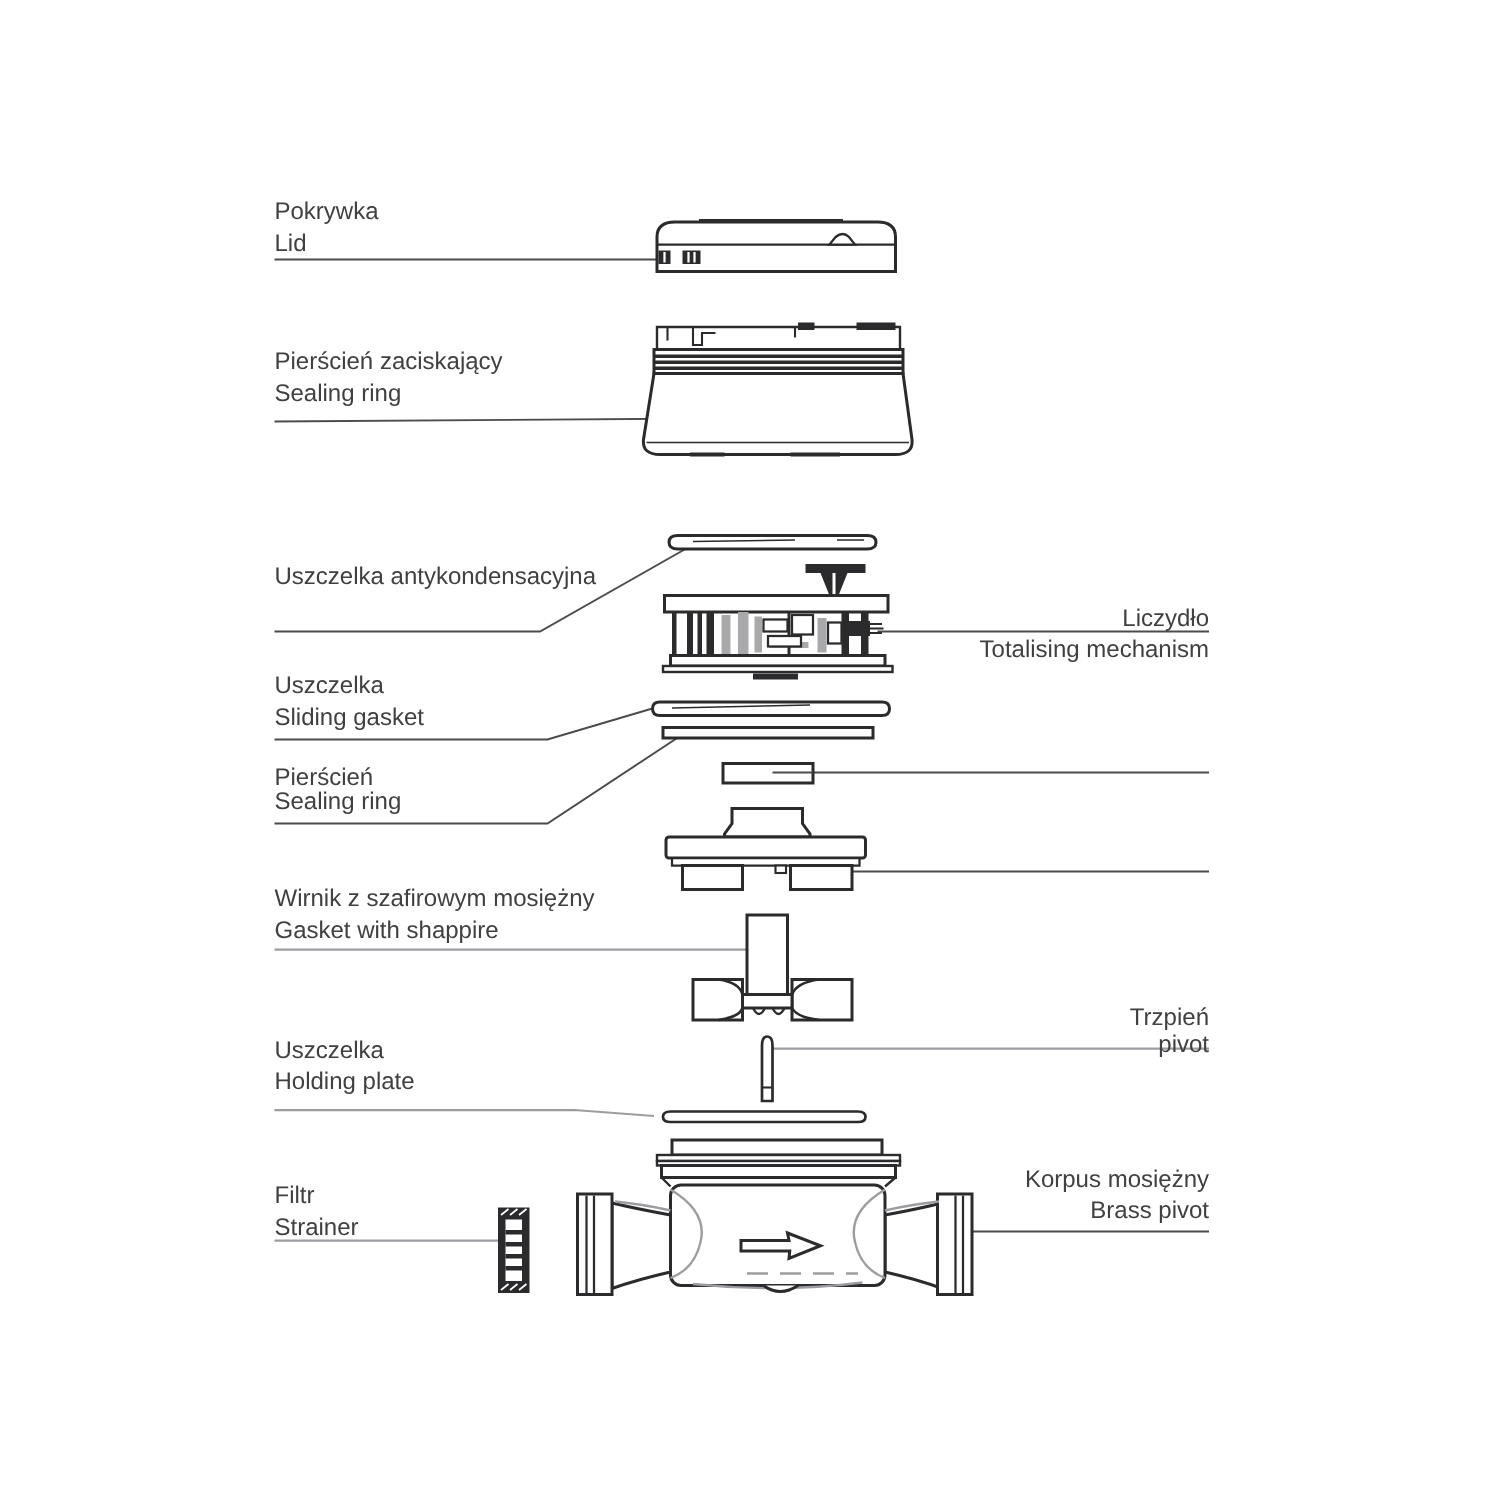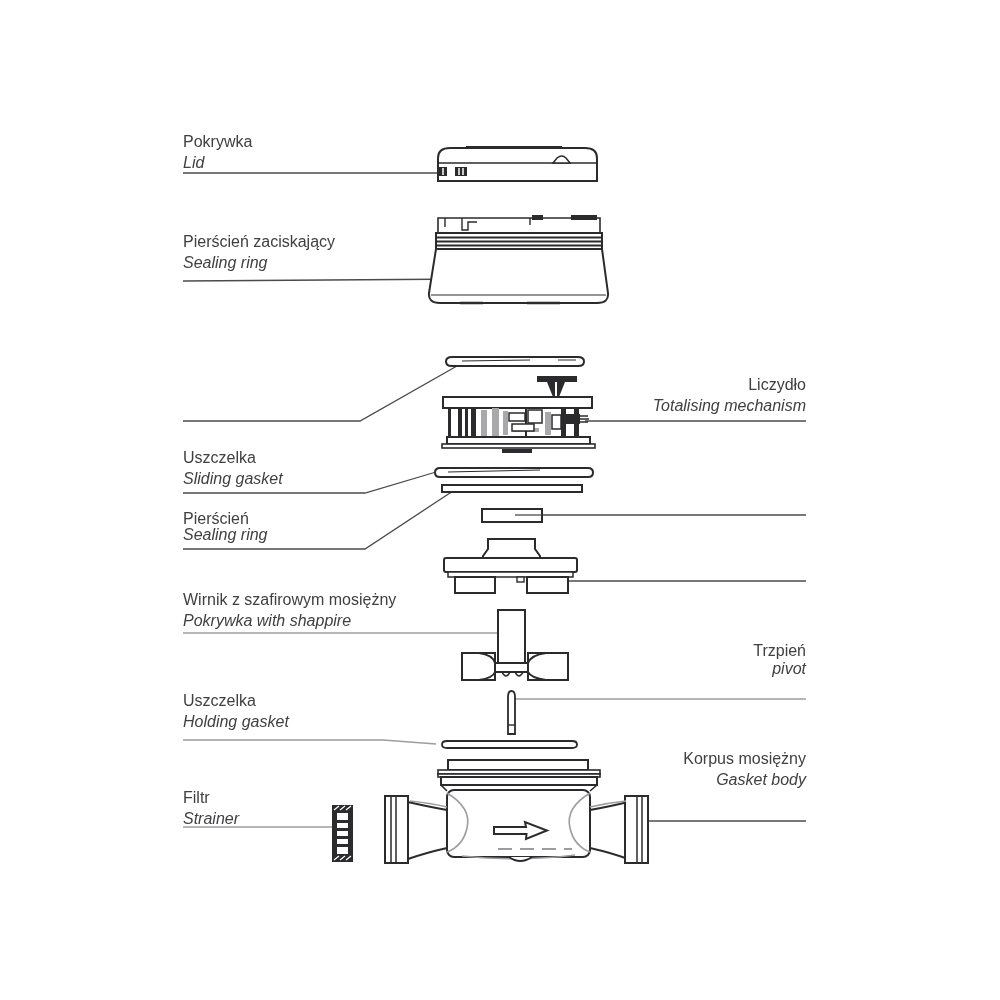--- a/index.html
+++ b/index.html
@@ -10,23 +10,23 @@
     --bg:#ffffff;
   }
   html,body{margin:0;padding:0;background:var(--bg);}
   .stage{
     position:relative;width:1000px;height:976px;background:var(--bg);
     font-family:"Liberation Sans","DejaVu Sans",sans-serif;overflow:hidden;
   }
   .stage svg{position:absolute;left:0;top:0;}
   .lbl{position:absolute;color:var(--text-color);font-size:16px;line-height:21px;white-space:nowrap;}
   .lbl .pl{display:block;}
-  .lbl .en{display:block;font-style:italic;}
+  .lbl .en{display:block;}
   .lbl.left{left:183px;}
-  .lbl.right{right:194px;text-align:right;}
+  .lbl.right{right:194px;text-align:right;margin-top:28px;}
   .lbl.tight{line-height:16px;}
   .lbl.mid{line-height:18px;}
   .ink{stroke:var(--part-stroke);fill:none;}
   .inkfill{stroke:var(--part-stroke);fill:#ffffff;}
   .solid{fill:var(--part-stroke);stroke:none;}
   .gray{stroke:var(--line-gray);fill:none;}
   .grayfill{fill:#a9a9ab;stroke:none;}
   .leader-d{stroke:#4b4b4d;stroke-width:1.3;fill:none;}
   .leader-g{stroke:var(--line-gray);stroke-width:1.5;fill:none;}
 </style>
@@ -204,20 +204,21 @@
     <span class="pl">Pokrywka</span>
     <span class="en">Lid</span>
   </div>
 
   <div class="lbl left" style="top:231px">
     <span class="pl">Pierścień zaciskający</span>
     <span class="en">Sealing ring</span>
   </div>
 
   <div class="lbl left" style="top:374px">
+    <span class="pl">Uszczelka antykondensacyjna</span>
   </div>
 
   <div class="lbl right" style="top:374px">
     <span class="pl">Liczydło</span>
     <span class="en">Totalising mechanism</span>
   </div>
 
   <div class="lbl left" style="top:447px">
     <span class="pl">Uszczelka</span>
     <span class="en">Sliding gasket</span>
@@ -225,36 +226,36 @@
 
 
   <div class="lbl left tight" style="top:511px">
     <span class="pl">Pierścień</span>
     <span class="en">Sealing ring</span>
   </div>
 
 
   <div class="lbl left" style="top:589px">
     <span class="pl">Wirnik z szafirowym mosiężny</span>
-    <span class="en">Pokrywka with shappire</span>
+    <span class="en">Gasket with shappire</span>
   </div>
 
   <div class="lbl right mid" style="top:642px">
     <span class="pl">Trzpień</span>
     <span class="en">pivot</span>
   </div>
 
   <div class="lbl left" style="top:690px">
     <span class="pl">Uszczelka</span>
-    <span class="en">Holding gasket</span>
+    <span class="en">Holding plate</span>
   </div>
 
   <div class="lbl right" style="top:748px">
     <span class="pl">Korpus mosiężny</span>
-    <span class="en">Gasket body</span>
+    <span class="en">Brass pivot</span>
   </div>
 
   <div class="lbl left" style="top:787px">
     <span class="pl">Filtr</span>
     <span class="en">Strainer</span>
   </div>
 
 </div>
 
 </body></html>

